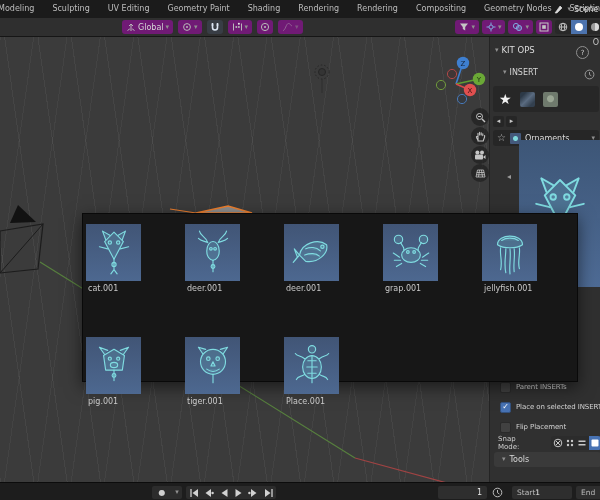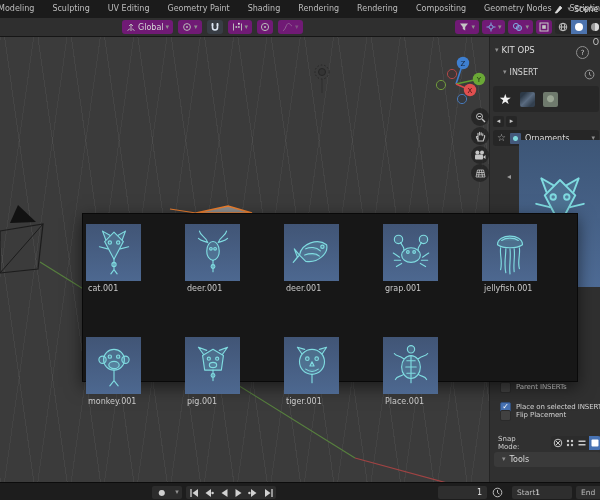--- a/index.html
+++ b/index.html
@@ -347,21 +347,21 @@
   <span class="collapse-arrow">◂</span>
 
   <div class="opt" style="top:345px;">
     <span class="cb"></span>
     <span class="cb-label">Parent INSERTs</span>
   </div>
   <div class="opt" style="top:365px;">
     <span class="cb on">✓</span>
     <span class="cb-label">Place on selected INSERT</span>
   </div>
-  <div class="opt" style="top:373px;">
+  <div class="opt" style="top:385px;">
     <span class="cb"></span>
     <span class="cb-label">Flip Placement</span>
   </div>
 
   <div class="snap-row">
     <span class="snap-label">Snap Mode:</span>
     <div class="snap-icons" id="snap-icons">
         <span class="snap-btn">
           <svg width="10" height="10" viewBox="0 0 10 10">
             <circle cx="5" cy="5" r="3.8" stroke="#c8c8c8" fill="none"></circle>
@@ -461,36 +461,20 @@
         <div class="thumb">
           <svg width="44" height="50" viewBox="0 0 40 48">
     <g fill="rgba(127,219,224,.16)" stroke="#7fdbe0" stroke-width="1.1" stroke-linecap="round" stroke-linejoin="round">
               <path d="M8 16 C8 5 32 5 32 16 C26 20 14 20 8 16 Z"></path>
               <path d="M11 19 C10 27 13 31 11 40 M16 20 C16 28 14 34 16 43 M20 20 C21 30 19 36 20 44 M24 20 C25 28 23 34 24 42 M29 19 C30 26 27 32 29 39"></path>
               <path d="M12 12 C16 9 24 9 28 12"></path>
             </g>
           </svg>
         </div>
         <div class="cell-label">jellyfish.001</div>
-      </div>
-      <div class="cell">
-        <div class="thumb">
-          <svg width="44" height="50" viewBox="0 0 40 48">
-    <g fill="rgba(127,219,224,.16)" stroke="#7fdbe0" stroke-width="1.1" stroke-linecap="round" stroke-linejoin="round">
-              <circle cx="20" cy="18" r="10"></circle>
-              <circle cx="9" cy="18" r="3.5"></circle>
-              <circle cx="31" cy="18" r="3.5"></circle>
-              <circle cx="16" cy="15" r="1.6"></circle>
-              <circle cx="24" cy="15" r="1.6"></circle>
-              <ellipse cx="20" cy="23" rx="5" ry="3.5"></ellipse>
-              <path d="M20 28 L20 38 M20 38 L16 43 M20 38 L24 43"></path>
-            </g>
-          </svg>
-        </div>
-        <div class="cell-label">monkey.001</div>
       </div>
       <div class="cell">
         <div class="thumb">
           <svg width="44" height="50" viewBox="0 0 40 48">
     <g fill="rgba(127,219,224,.16)" stroke="#7fdbe0" stroke-width="1.1" stroke-linecap="round" stroke-linejoin="round">
               <path d="M20 8 L30 14 L28 28 L12 28 L10 14 Z"></path>
               <path d="M11 13 L6 6 L14 9 M29 13 L34 6 L26 9"></path>
               <circle cx="16" cy="17" r="1.5"></circle>
               <circle cx="24" cy="17" r="1.5"></circle>
               <ellipse cx="20" cy="23" rx="3.5" ry="2.5"></ellipse>

